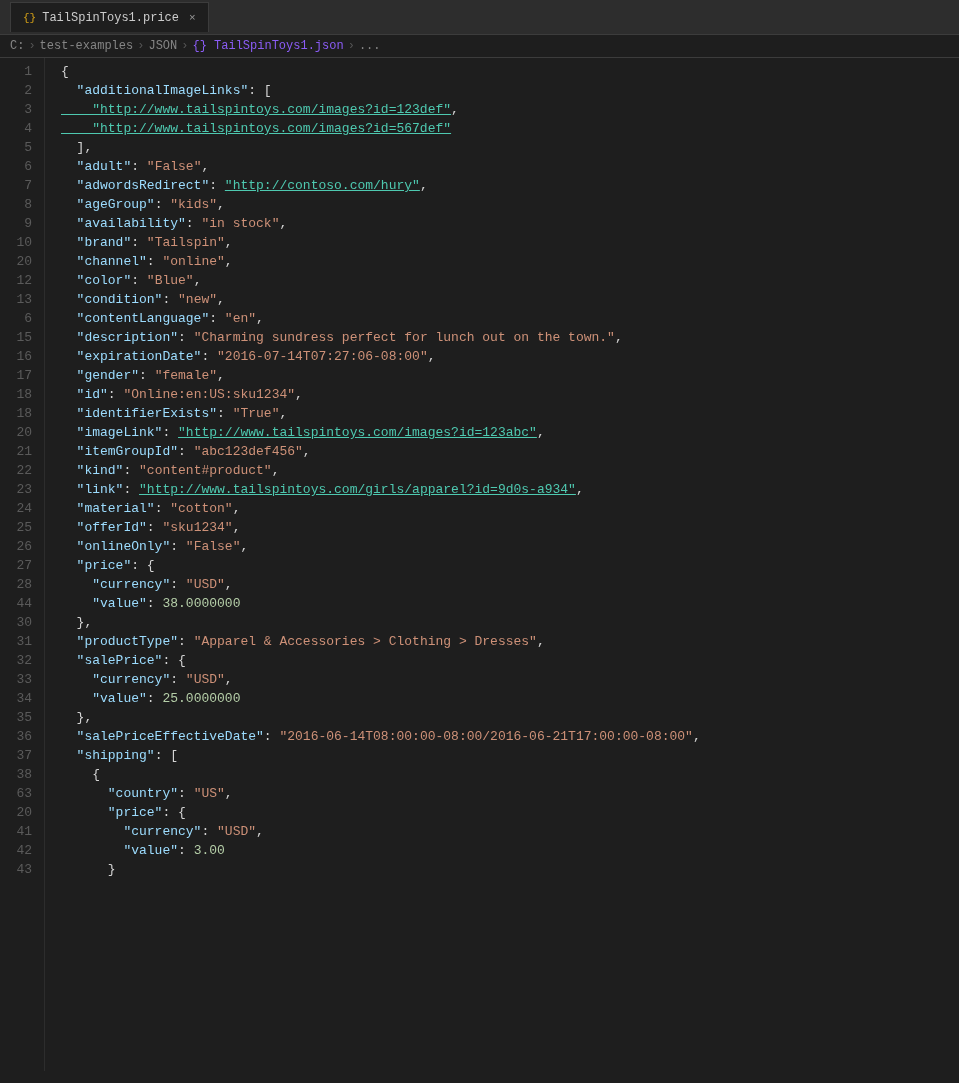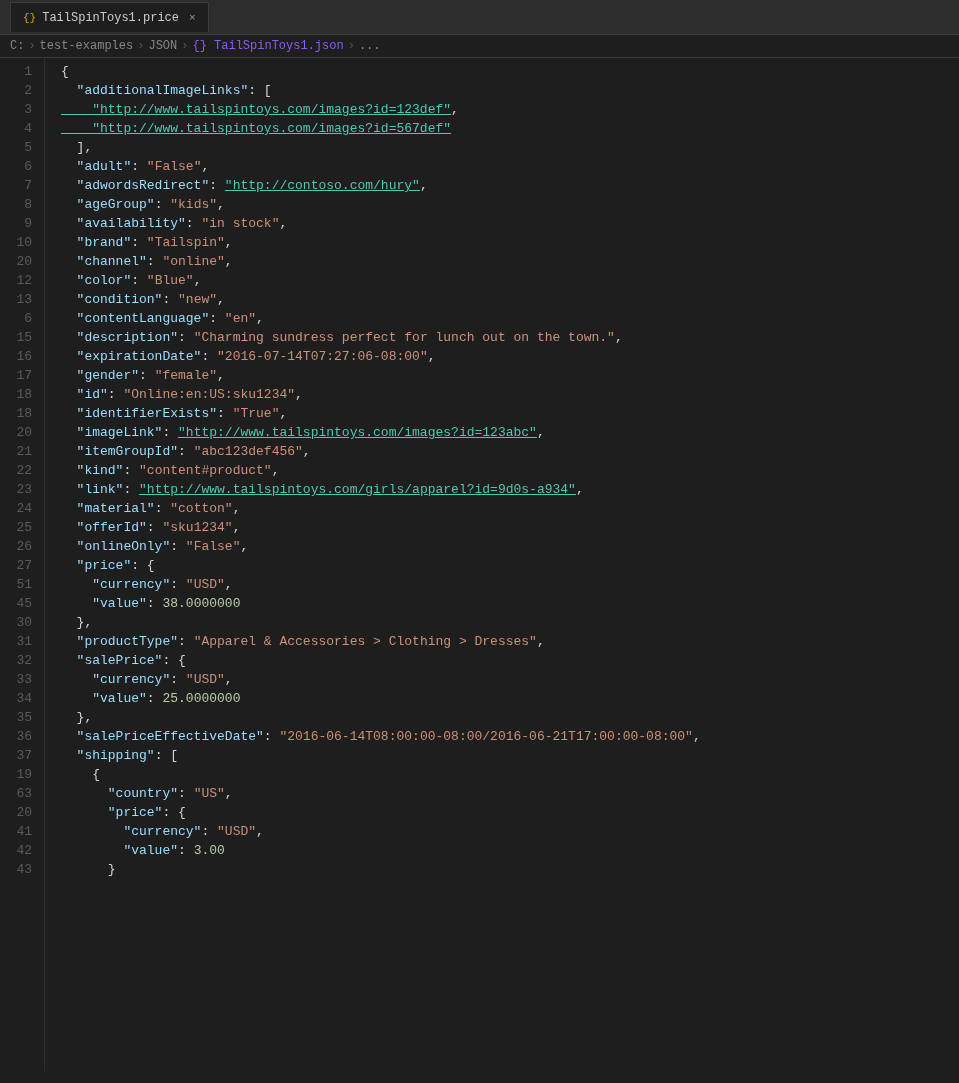--- a/index.html
+++ b/index.html
@@ -159,31 +159,31 @@
       <span class="line-number">18</span>
       <span class="line-number">18</span>
       <span class="line-number">20</span>
       <span class="line-number">21</span>
       <span class="line-number">22</span>
       <span class="line-number">23</span>
       <span class="line-number">24</span>
       <span class="line-number">25</span>
       <span class="line-number">26</span>
       <span class="line-number">27</span>
-      <span class="line-number">51</span>
-      <span class="line-number">45</span>
+      <span class="line-number">28</span>
+      <span class="line-number">44</span>
       <span class="line-number">30</span>
       <span class="line-number">31</span>
       <span class="line-number">32</span>
       <span class="line-number">33</span>
       <span class="line-number">34</span>
       <span class="line-number">35</span>
       <span class="line-number">36</span>
       <span class="line-number">37</span>
-      <span class="line-number">19</span>
+      <span class="line-number">38</span>
       <span class="line-number">63</span>
       <span class="line-number">20</span>
       <span class="line-number">41</span>
       <span class="line-number">42</span>
       <span class="line-number">43</span>
     </div>
 
   <div class="code-content" id="code-content">
       <div class="code-line"><span class="punctuation">{</span></div>
       <div class="code-line"><span class="key">  "additionalImageLinks"</span><span class="punctuation">: [</span></div>

